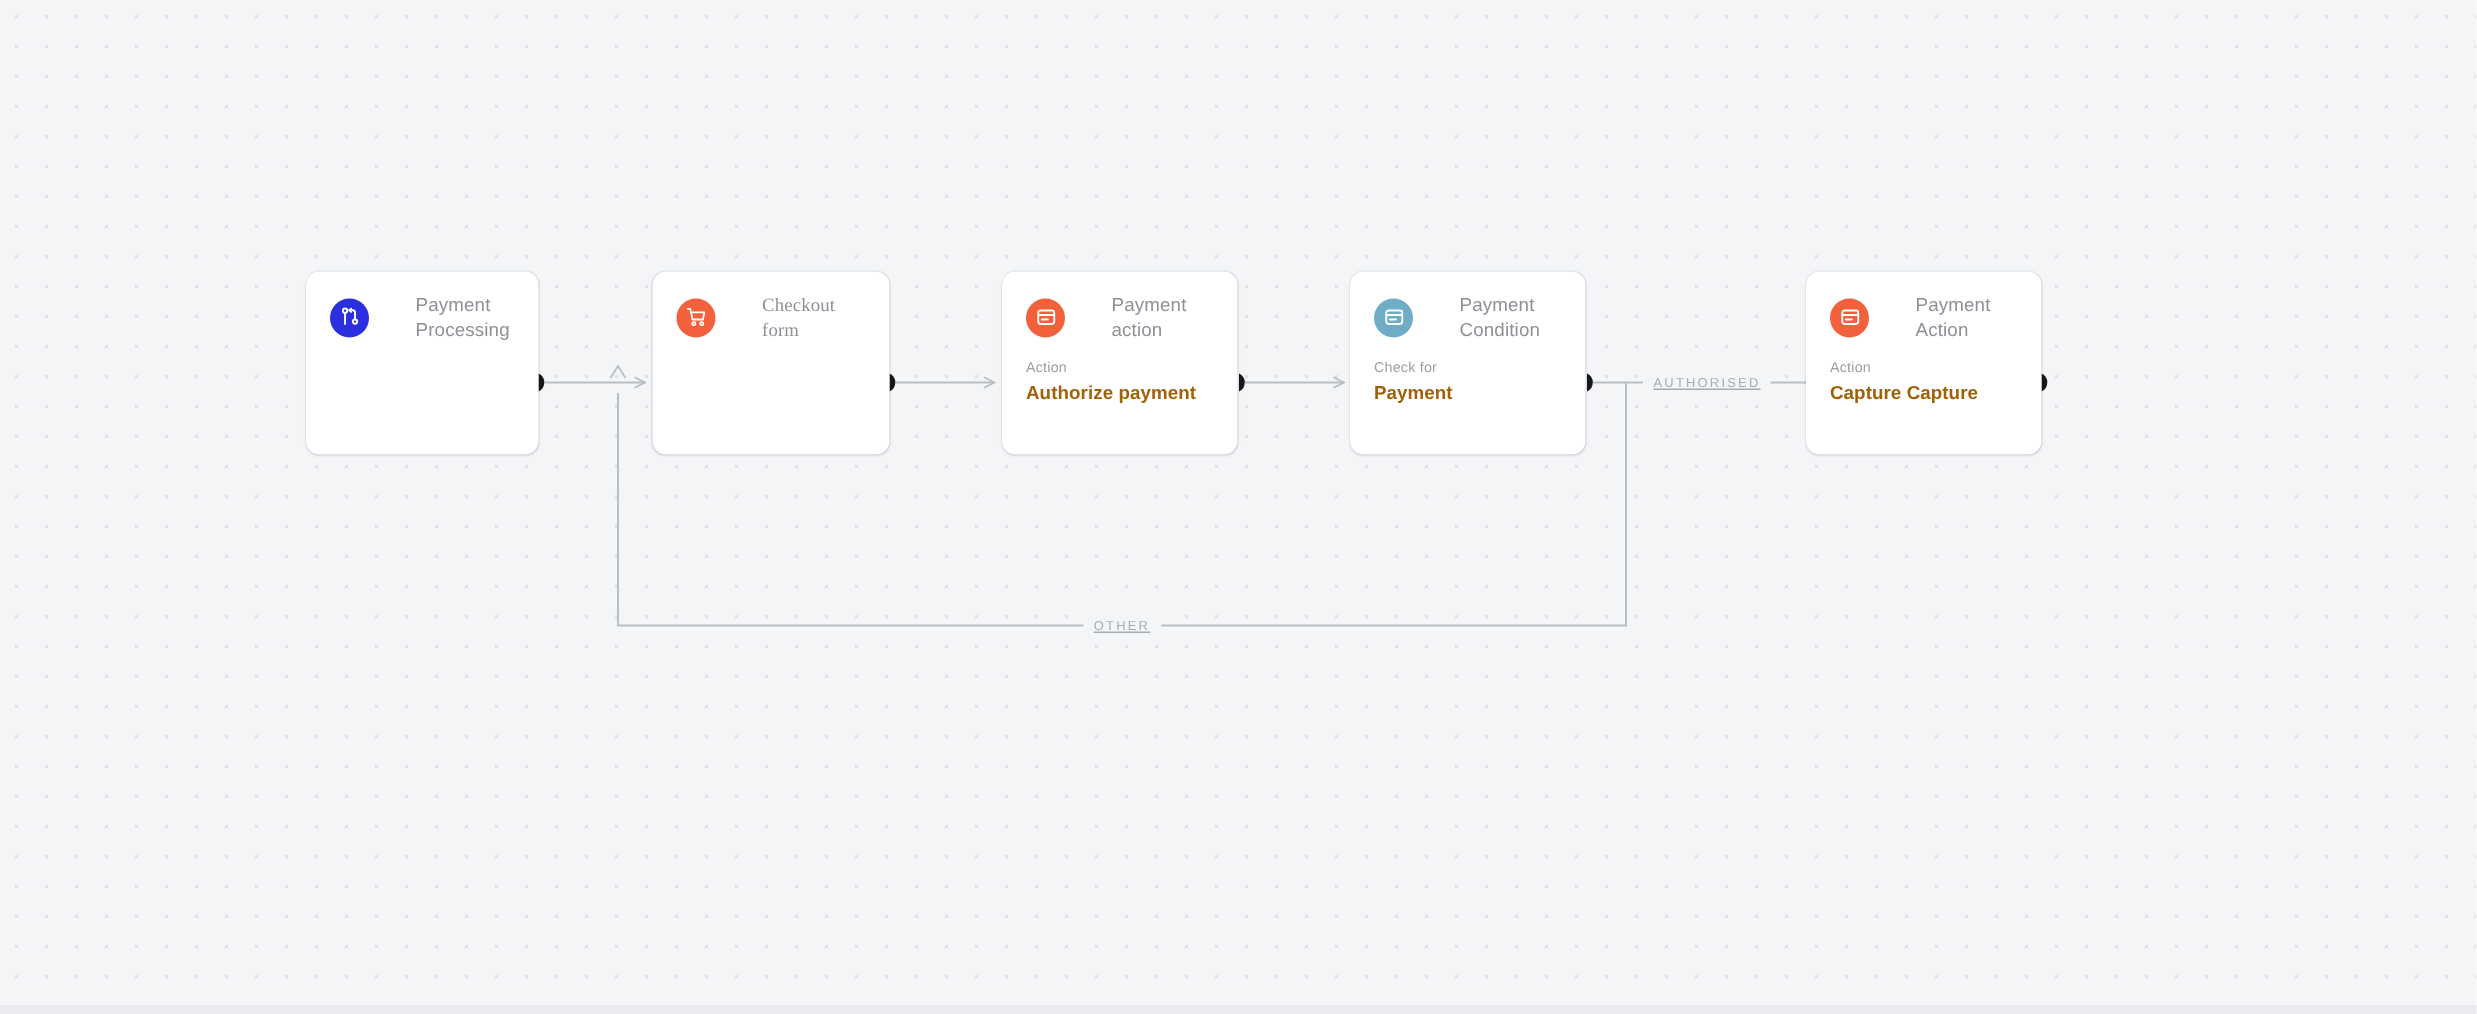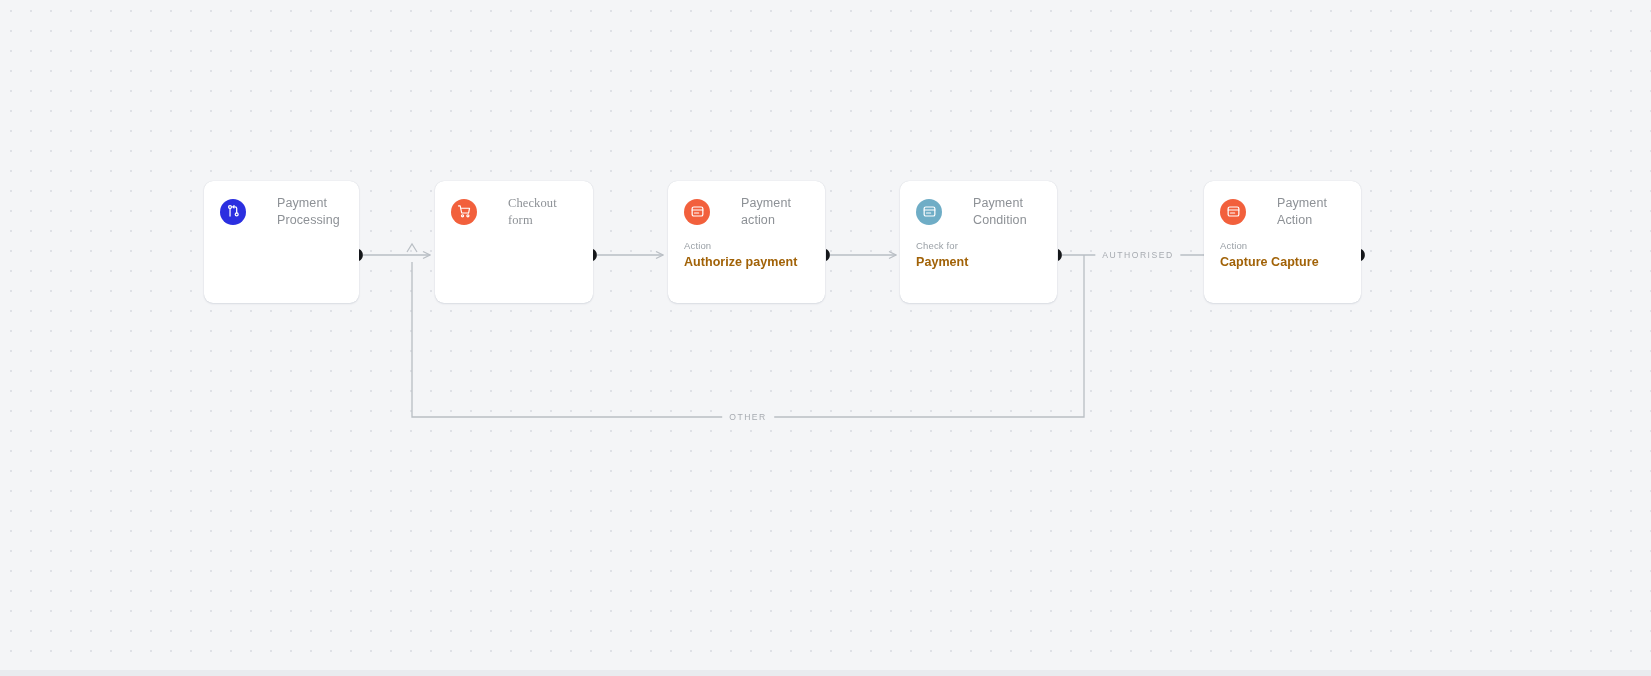--- a/index.html
+++ b/index.html
@@ -93,20 +93,21 @@
   
   .edge-label {
     position: absolute;
     font-size: 8.6px;
     letter-spacing: 1.5px;
     color: #a7abb1;
     background: #f4f5f7;
     padding: 2px 7px;
     white-space: nowrap;
     transform: translate(-50%, -50%);
+    text-decoration: underline;
   }
 </style>
 </head>
 <body>
 
 <div id="canvas">
 
   <svg id="edges" viewBox="0 0 1651 676" width="1651" height="676">
 
     <defs>

